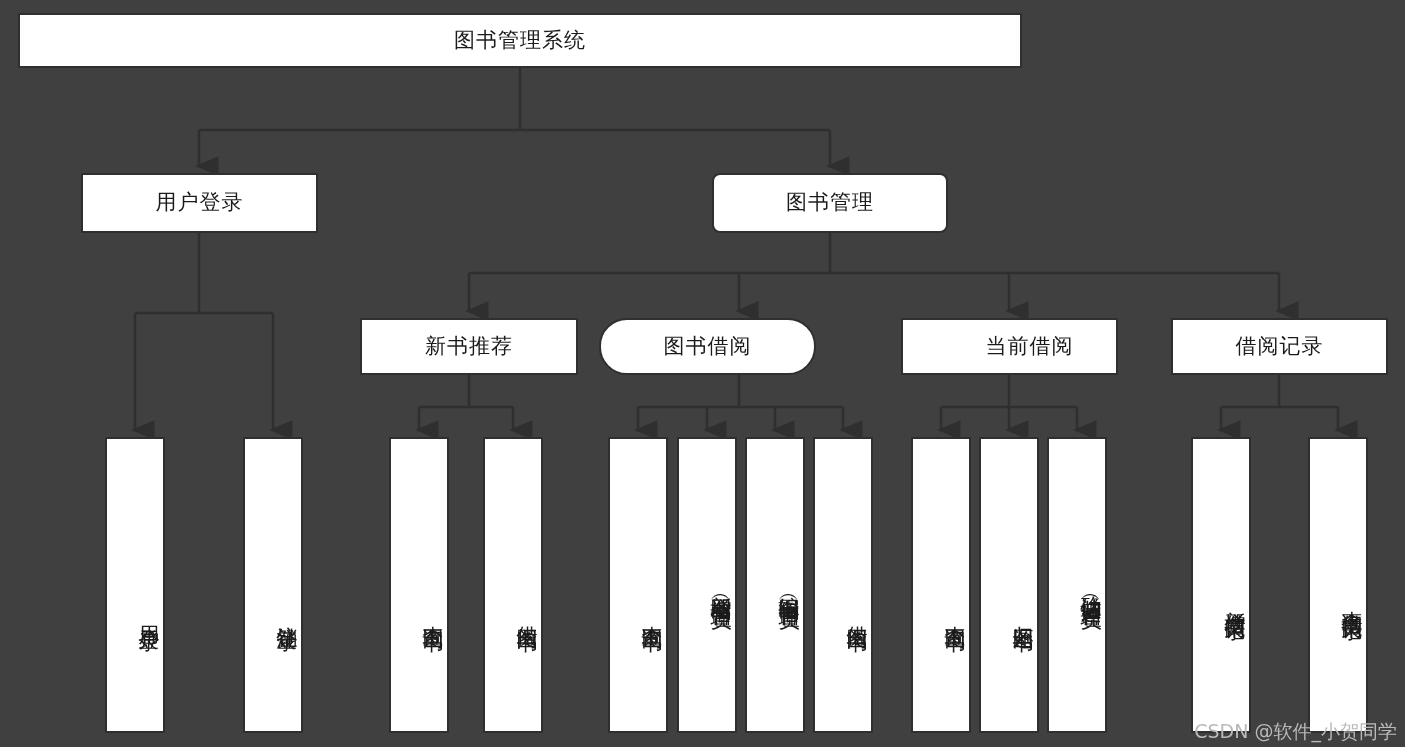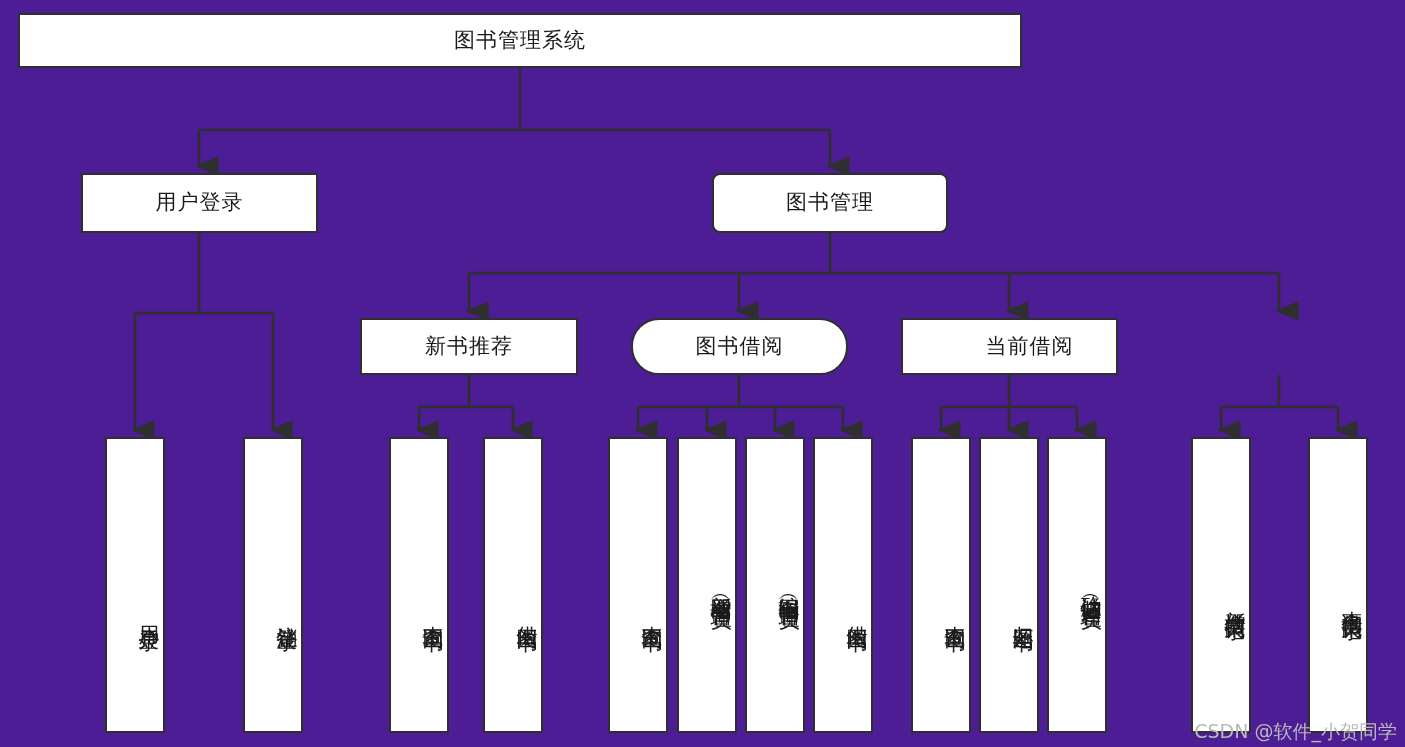--- a/index.html
+++ b/index.html
@@ -8,21 +8,21 @@
     padding: 0;
     background: #ffffff;
   }
   body {
     font-family: "DejaVu Sans", "Liberation Sans", sans-serif;
   }
   #canvas {
     position: relative;
     width: 1405px;
     height: 747px;
-    background: #4c1d95;
+    background: #404040;
     overflow: hidden;
   }
   svg.wires {
     position: absolute;
     left: 0;
     top: 0;
     width: 1405px;
     height: 747px;
     pointer-events: none;
   }
@@ -132,25 +132,28 @@
   <div class="node horiz" style="left:81px; top:173px; width:237px; height:60px;">
     <span>用户登录</span>
   </div>
   <div class="node horiz" style="left:712px; top:173px; width:236px; height:60px;border-radius:8px;">
     <span>图书管理</span>
   </div>
 
   <div class="node horiz" style="left:360px; top:318px; width:218px; height:57px;">
     <span>新书推荐</span>
   </div>
-  <div class="node horiz" style="left:631px; top:318px; width:217px; height:57px;border-radius:28px;">
+  <div class="node horiz" style="left:599px; top:318px; width:217px; height:57px;border-radius:28px;">
     <span>图书借阅</span>
   </div>
   <div class="node horiz" style="left:901px; top:318px; width:217px; height:57px;padding-left:40px;">
     <span>当前借阅</span>
+  </div>
+  <div class="node horiz" style="left:1171px; top:318px; width:217px; height:57px;">
+    <span>借阅记录</span>
   </div>
 
   <div class="node vert pad-small" style="left:105px; top:437px; width:60px; height:296px;">
     <span>用户登录</span>
   </div>
   <div class="node vert pad-small" style="left:243px; top:437px; width:60px; height:296px;">
     <span>注销登录</span>
   </div>
 
   <div class="node vert pad-small" style="left:389px; top:437px; width:60px; height:296px;">

